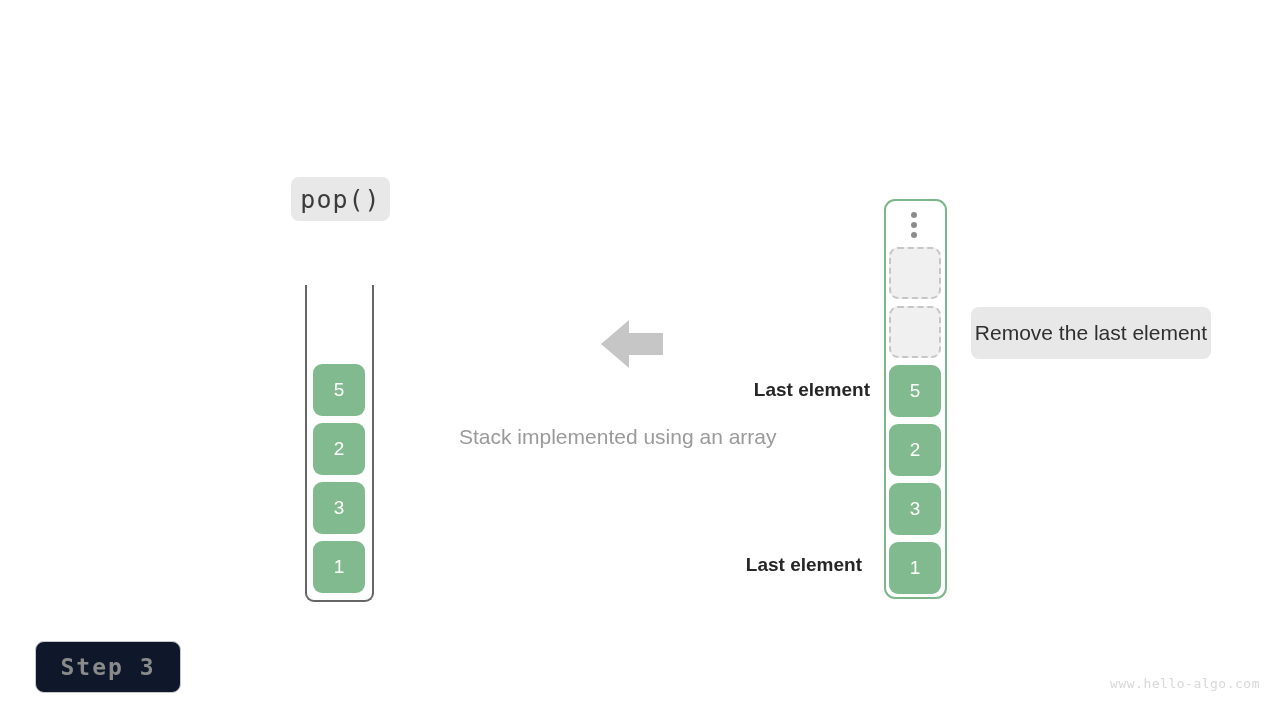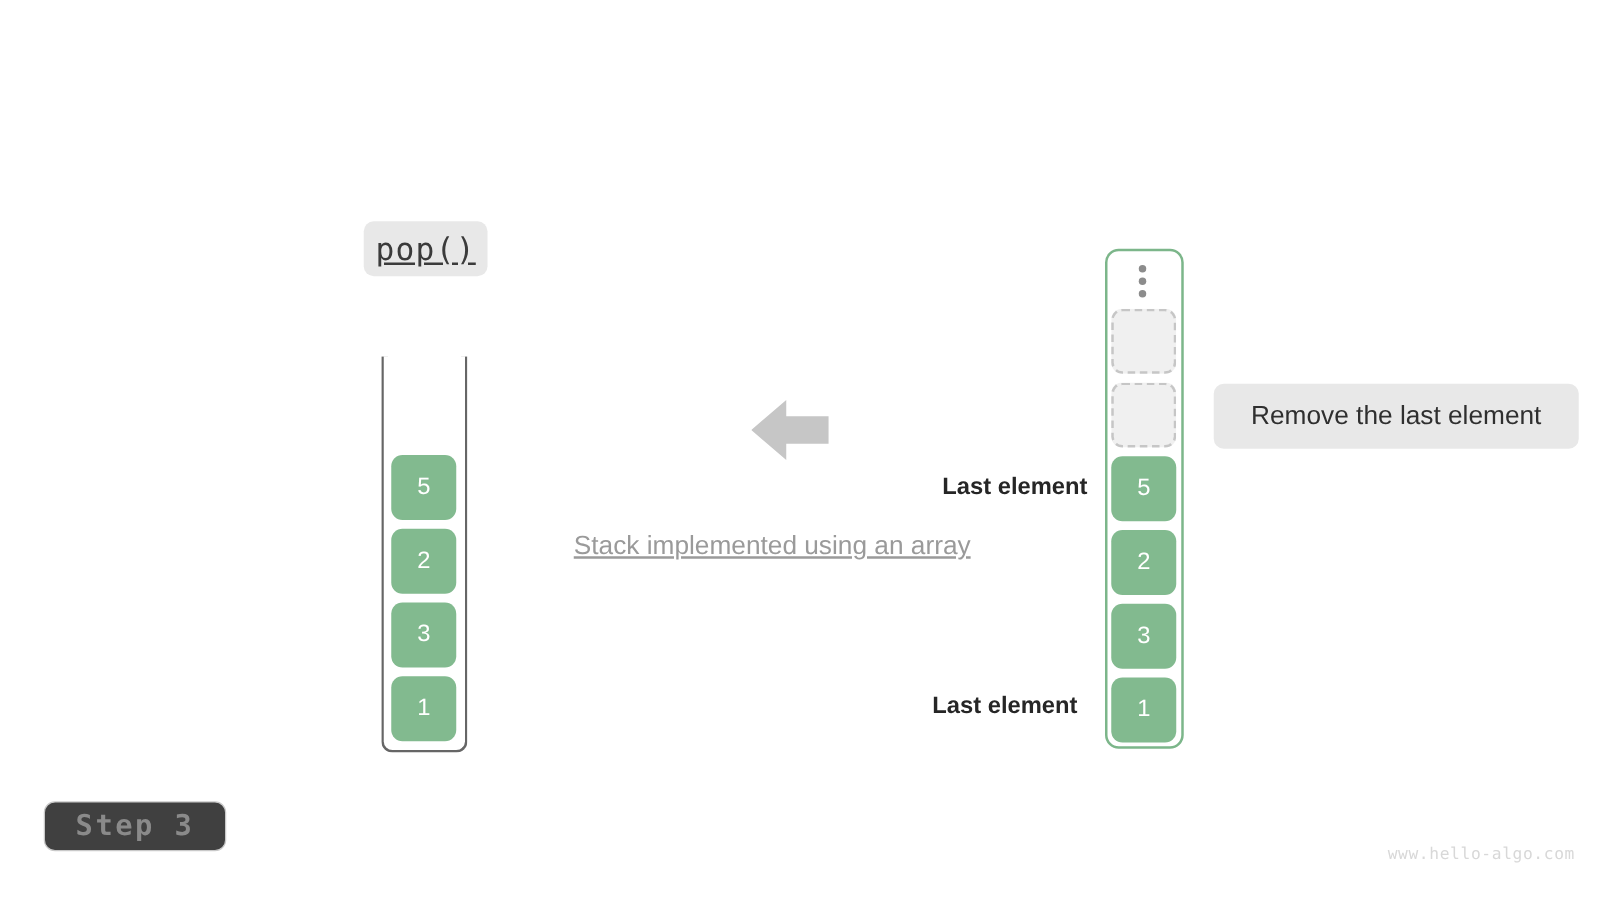--- a/index.html
+++ b/index.html
@@ -41,41 +41,40 @@
     font-size: 21px;
     color: #2f2f2f;
   }
 
   
   #pop-chip {
     left: 291px;
     top: 177px;
     width: 99px;
     height: 44px;
-    text-decoration: underline;
   }
 
   
   #remove-chip {
     left: 971px;
     top: 307px;
-    width: 292px;
+    width: 240px;
     height: 52px;
   }
 
   
   #step-badge {
     position: absolute;
     left: 35px;
     top: 641px;
     width: 146px;
-    height: 40px;
+    height: 52px;
     border: 1px solid #c9c9c9;
     border-radius: 9px;
-    background: #404040;
+    background: #0f172a;
     display: flex;
     align-items: center;
     justify-content: center;
     font-family: "DejaVu Sans Mono", monospace;
     font-size: 23px;
     font-weight: bold;
     color: #8a8a8a;
     letter-spacing: 2px;
     box-sizing: border-box;
   }
@@ -93,21 +92,20 @@
   }
 
   
   #caption {
     position: absolute;
     left: 459px;
     top: 425px;
     font-size: 21px;
     color: #9a9a9a;
     white-space: nowrap;
-    text-decoration: underline;
   }
 
   
   #arrow {
     position: absolute;
     left: 601px;
     top: 316px;
     width: 62px;
     height: 56px;
   }

